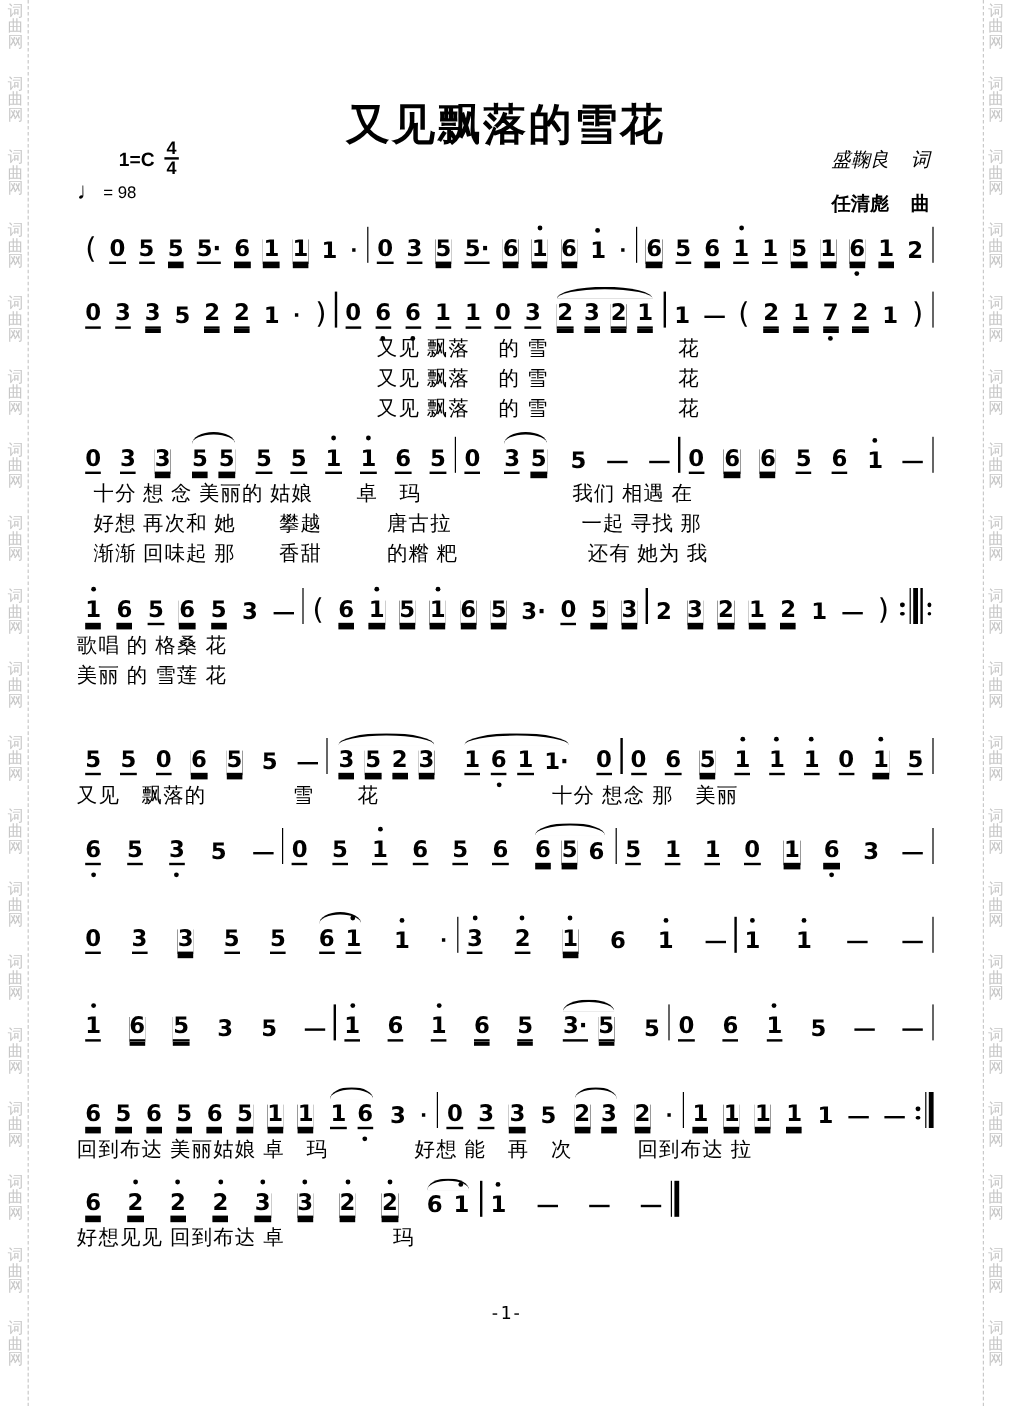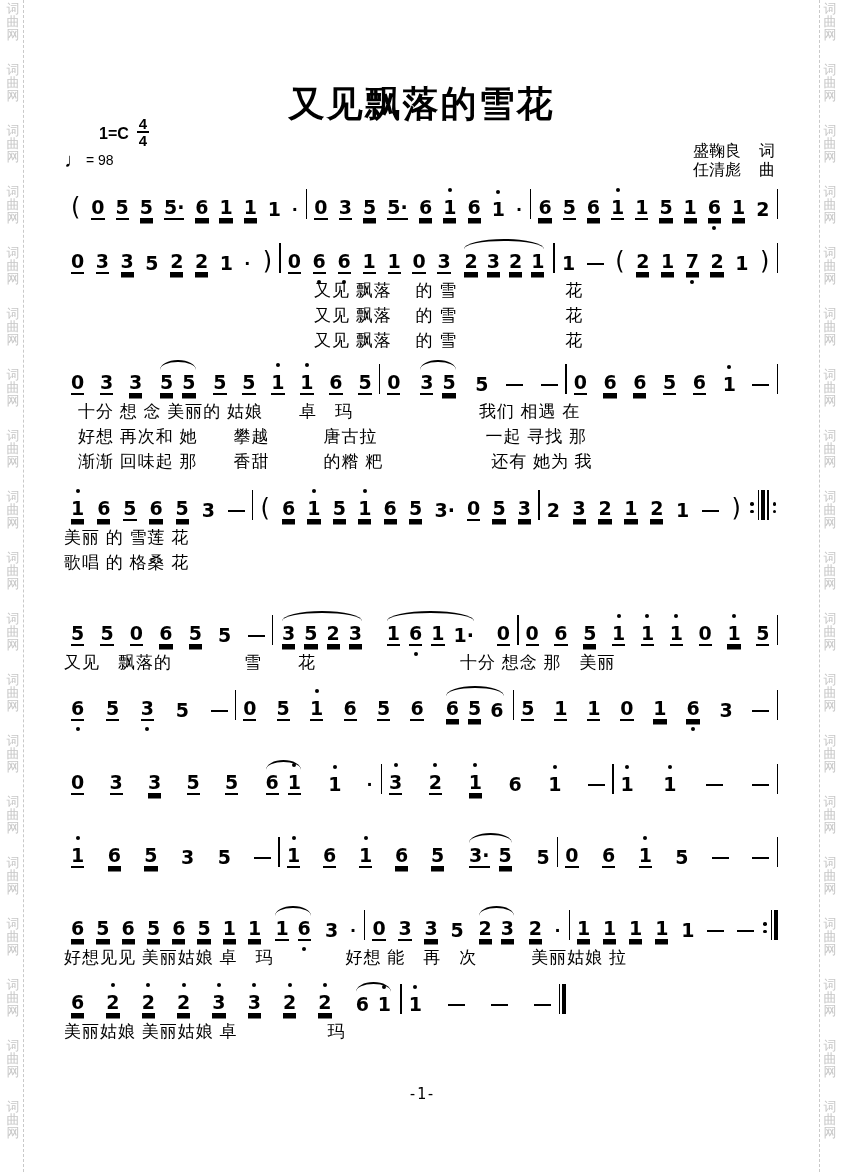--- a/index.html
+++ b/index.html
@@ -16,22 +16,22 @@
   .wm-line-right{right:23px;}
   
   .title{position:absolute;top:80px;left:0;width:100%;text-align:center;
          font-size:36px;font-weight:bold;letter-spacing:2px;}
   .keysig{position:absolute;top:118px;left:68px;font-size:16px;font-weight:bold;display:flex;align-items:center;gap:8px;margin-left:31px;}
   .meter{display:inline-flex;flex-direction:column;align-items:center;font-size:15px;line-height:15px;font-weight:bold;transform:translateY(-2px);}
   .meter .mt{border-bottom:2px solid #000;padding:0 2px;}
   .tempo{position:absolute;top:150px;left:64px;font-size:14px;display:flex;align-items:center;gap:2px;}
   .tempo .notesym{font-size:20px;line-height:20px;}
   .credit{position:absolute;right:68px;font-size:16px;display:flex;gap:18px;}
-  .credit-lyricist{top:141px;}
-  .credit-composer{top:160px;}
+  .credit-lyricist{top:123px;font-style:italic;}
+  .credit-composer{top:160px;font-weight:bold;}
   
   #score{position:absolute;left:64px;right:65px;top:0;height:100%;}
   .system{position:absolute;left:0;right:0;}
   .music{display:flex;align-items:flex-end;width:100%;min-height:44px;}
   .measure{display:flex;justify-content:space-between;align-items:flex-end;padding:0 7px;min-width:0;}
   .note{position:relative;display:inline-block;min-width:13px;text-align:center;
         font-family:"DejaVu Sans",sans-serif;font-size:19px;line-height:22px;font-weight:700;}
   .u1{border-bottom:2px solid #000;}
   .u2{border-bottom:2px solid #000;box-shadow:0 3.5px 0 0 #000;}
   .odot{position:absolute;left:50%;transform:translateX(-50%);width:4px;height:4px;border-radius:50%;background:#000;}
@@ -48,21 +48,21 @@
   .endgroup{display:flex;align-items:flex-end;gap:2px;flex:none;}
   .slur{position:relative;display:inline-flex;align-items:flex-end;gap:9px;padding:0 2px;}
   .slur::before{content:"";position:absolute;top:-11px;left:2px;right:2px;height:8px;
                 border-top:2px solid #000;border-radius:50% 50% 0 0 / 100% 100% 0 0;}
   .lyric{white-space:pre;font-size:17px;line-height:25px;letter-spacing:1px;}
   .lyrics{margin-top:4px;}
   
   .s0{top:176px;} .s1{top:230px;} .s2{top:351px;} .s3{top:477px;} .s4{top:602px;}
   .s5{top:677px;} .s6{top:751px;} .s7{top:824px;} .s8{top:897px;} .s9{top:971px;}
   .s1 .lyrics{padding-left:250px;}
-  .s2 .lyrics{padding-left:14px;}
+  .s2 .lyrics{padding-left:14px;font-family:Liberation Serif, serif;}
   .s6 .lyrics{padding-left:28px;}
   .s9 .music{width:502px;}
   .pagenum{position:absolute;top:1085px;left:0;width:100%;text-align:center;
            font-size:15px;font-family:"DejaVu Sans Mono",monospace;}
 </style>
 </head>
 <body>
 
 <div class="sheet">
   <div class="wm wm-left">
@@ -474,22 +474,22 @@
             <span class="barline"></span>
             <span class="thickbar"></span>
             <span class="barline"></span>
             <span class="repdots">
               <i></i>
               <i></i>
             </span>
           </span>
         </div>
         <div class="lyrics">
+          <div class="lyric">歌唱 的 格桑 花</div>
           <div class="lyric">美丽 的 雪莲 花</div>
-          <div class="lyric">歌唱 的 格桑 花</div>
         </div>
       </div>
       <div class="system s4">
         <div class="music">
           <div class="measure" style="flex-grow: 7;">
             <span class="note u1">5</span>
             <span class="note u1">5</span>
             <span class="note u1">0</span>
             <span class="note u2">6</span>
             <span class="note u2">5</span>
@@ -688,21 +688,21 @@
           <span class="endgroup">
             <span class="repdots">
               <i></i>
               <i></i>
             </span>
             <span class="barline"></span>
             <span class="thickbar"></span>
           </span>
         </div>
         <div class="lyrics">
-          <div class="lyric">好想见见 美丽姑娘 卓　玛　　　　好想 能　再　次　　　美丽姑娘 拉</div>
+          <div class="lyric">回到布达 美丽姑娘 卓　玛　　　　好想 能　再　次　　　回到布达 拉</div>
         </div>
       </div>
       <div class="system s9">
         <div class="music">
           <div class="measure" style="flex-grow: 9;">
             <span class="note u2">6</span>
             <span class="note u2">2<span class="odot up"></span></span>
             <span class="note u2">2<span class="odot up"></span></span>
             <span class="note u2">2<span class="odot up"></span></span>
             <span class="note u2">3<span class="odot up"></span></span>
@@ -720,19 +720,19 @@
             <span class="dash"></span>
             <span class="dash"></span>
             <span class="dash"></span>
           </div>
           <span class="endgroup">
             <span class="barline"></span>
             <span class="thickbar"></span>
           </span>
         </div>
         <div class="lyrics">
-          <div class="lyric">美丽姑娘 美丽姑娘 卓　　　　　玛</div>
+          <div class="lyric">好想见见 回到布达 卓　　　　　玛</div>
         </div>
       </div>
     </div>
 
   <div class="pagenum">-1-</div>
 </div>
 
 </body></html>

